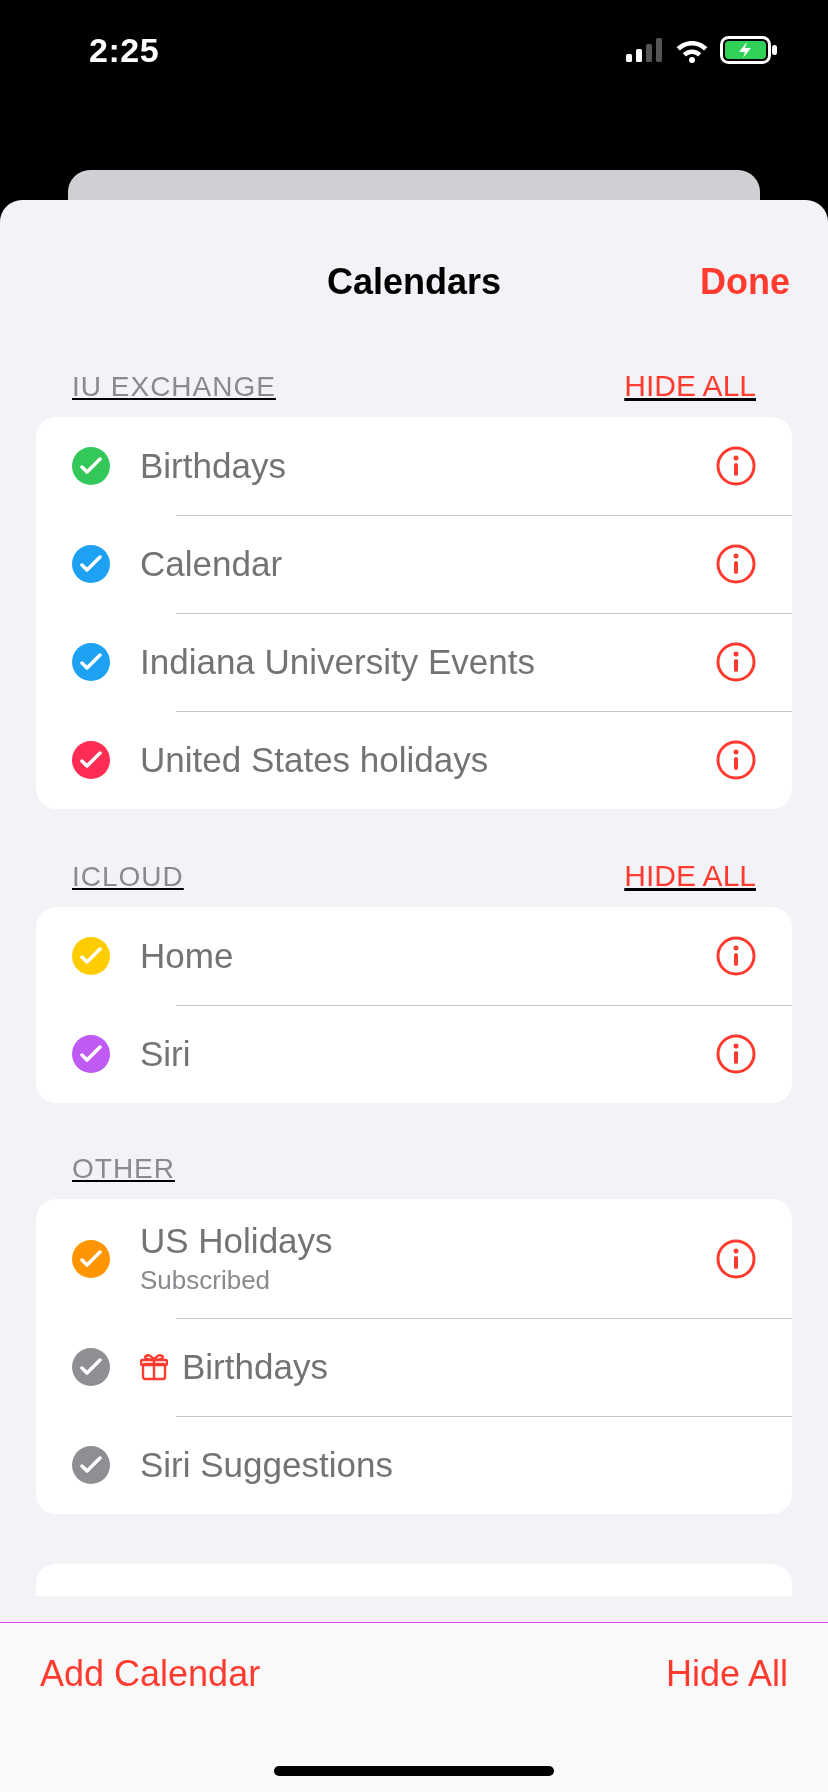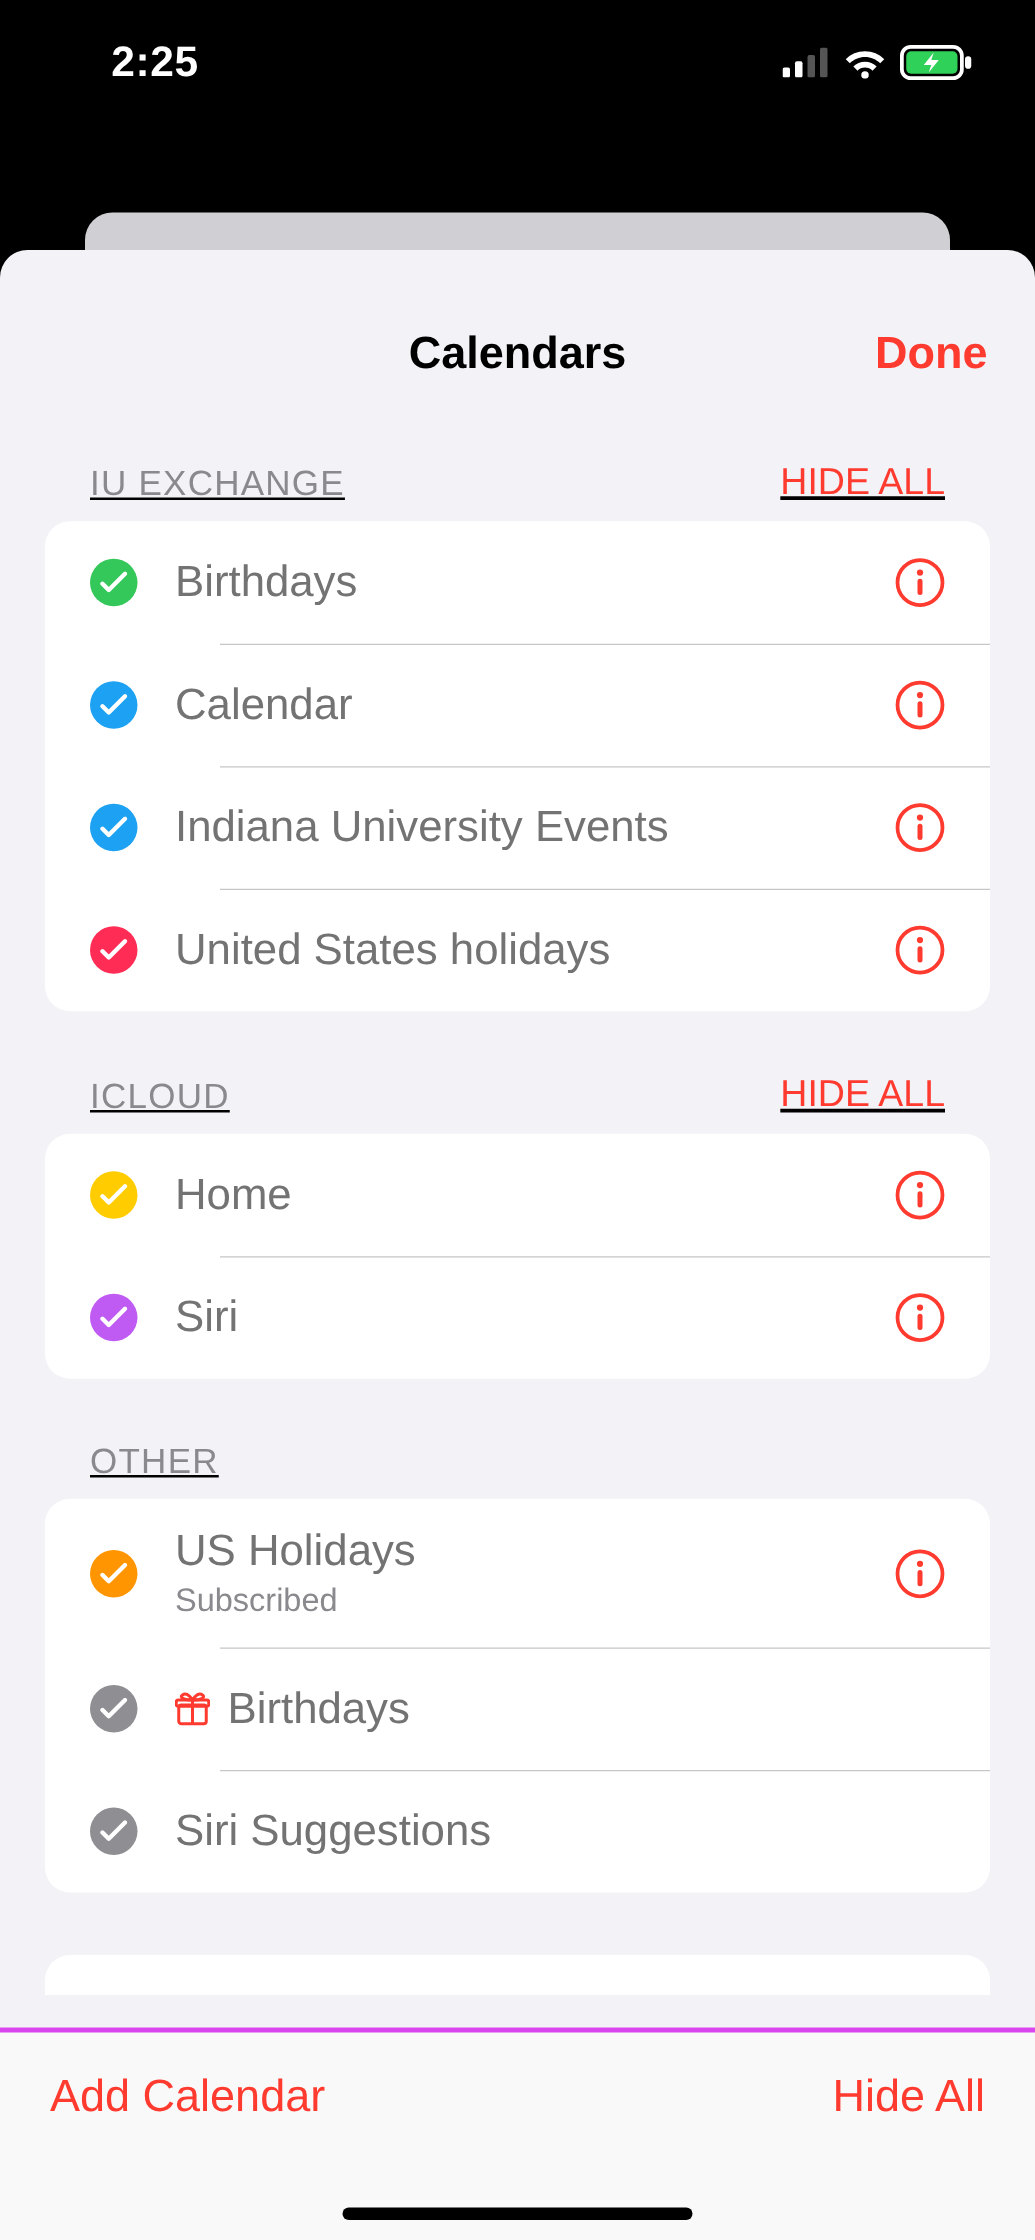--- a/index.html
+++ b/index.html
@@ -147,21 +147,21 @@
 
     
     .card.peek { height: 32px; margin-top: 50px; border-radius: 20px 20px 0 0; }
 
     
     .toolbar {
       position: absolute;
       left: 0; right: 0; bottom: 0;
       height: 170px;
       background: #f9f9f9;
-      border-top: 4px solid #d946ef;
+      border-top: 1px solid #d946ef;
       display: flex;
       align-items: flex-start;
       justify-content: space-between;
       padding: 30px 40px 0 40px;
       z-index: 15;
     }
     .toolbar button {
       font-size: 36px;
       color: #ff3b30;
       background: none; border: none;

